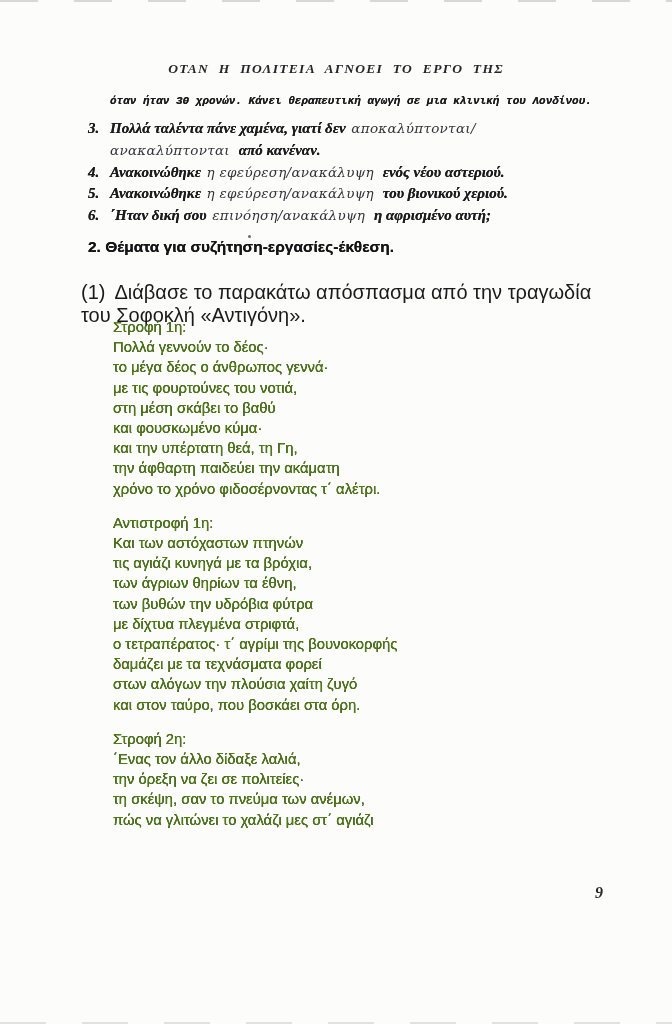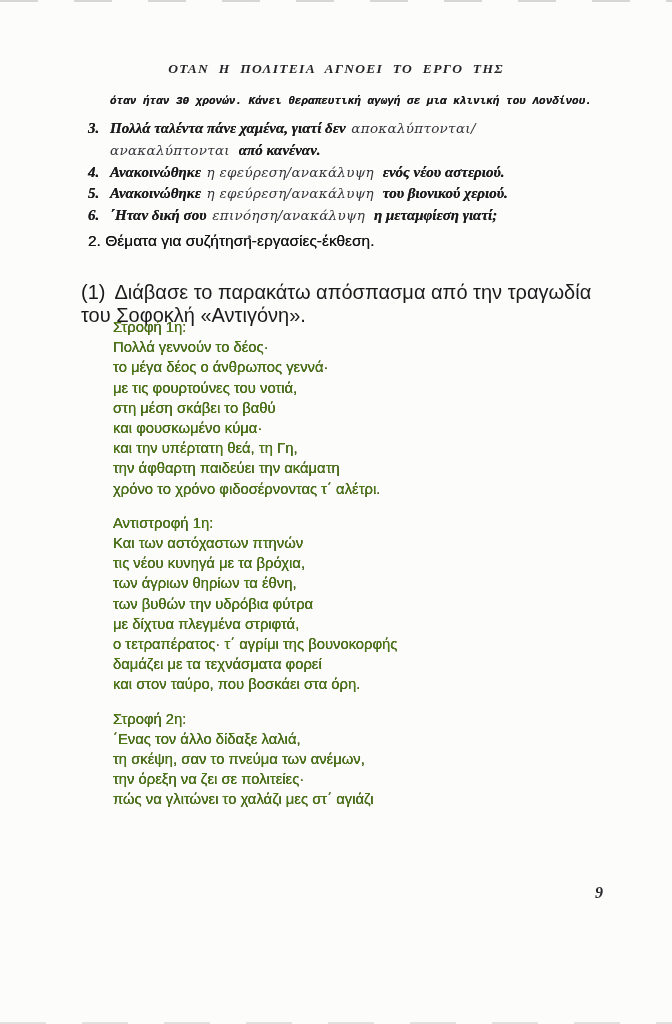--- a/index.html
+++ b/index.html
@@ -37,22 +37,22 @@
     font-size:13.5px; letter-spacing:.3px; color:#33333a;
     margin:0 5px 0 2px; text-shadow:none;
   }
 
   .stray-dot {
     position:absolute; left:248px; top:235px; width:3px; height:3px;
     border-radius:50%; background:#44444a; opacity:.8;
   }
 
   .section-heading {
-    position:absolute; left:88px; top:232px;
-    font-weight:400; font-size:15.5px; color:#151517; text-shadow:0 0 .3px #151517;
+    position:absolute; left:88px; top:238px;
+    font-weight:700; font-size:15.5px; color:#151517; text-shadow:0 0 .3px #151517;
   }
 
   .task-line {
     position:absolute; left:81px; top:281px; width:530px;
     font-size:20px; color:#1a1a1c;
   }
   .task-num { margin-right:9px; }
 
   .poem {
     position:absolute; left:113px; top:317px;
@@ -96,21 +96,21 @@
     <li class="item">
       <span class="item-num">5.</span>
       <span class="item-pre">Ανακοινώθηκε</span>
       <span class="answer-choice">η εφεύρεση/ανακάλυψη</span>
       <span class="item-post">του βιονικού χεριού.</span>
     </li>
     <li class="item">
       <span class="item-num">6.</span>
       <span class="item-pre">΄Ηταν δική σου</span>
       <span class="answer-choice">επινόηση/ανακάλυψη</span>
-      <span class="item-post">η μεταμφίεση γιατί;</span>
+      <span class="item-post">η αφρισμένο αυτή;</span>
     </li>
   </ol>
 
   <div class="stray-dot"></div>
 
   <div class="section-heading">2. Θέματα για συζήτηση-εργασίες-έκθεση.</div>
 
   <div class="task-line">
     <span class="task-num">(1)</span><span>Διάβασε το παρακάτω απόσπασμα από την τραγωδία του Σοφοκλή «Αντιγόνη».</span>
   </div>
@@ -126,35 +126,36 @@
           <div class="poem-line">και φουσκωμένο κύμα·</div>
           <div class="poem-line">και την υπέρτατη θεά, τη Γη,</div>
           <div class="poem-line">την άφθαρτη παιδεύει την ακάματη</div>
           <div class="poem-line">χρόνο το χρόνο φιδοσέρνοντας τ΄ αλέτρι.</div>
         </div>
     </div>
     <div class="stanza">
       <div class="stanza-label">Αντιστροφή 1η:</div>
       <div>
           <div class="poem-line">Και των αστόχαστων πτηνών</div>
-          <div class="poem-line">τις νέου κυνηγά με τα βρόχια,</div>
+          <div class="poem-line">τις αγιάζι κυνηγά με τα βρόχια,</div>
           <div class="poem-line">των άγριων θηρίων τα έθνη,</div>
           <div class="poem-line">των βυθών την υδρόβια φύτρα</div>
           <div class="poem-line">με δίχτυα πλεγμένα στριφτά,</div>
           <div class="poem-line">ο τετραπέρατος· τ΄ αγρίμι της βουνοκορφής</div>
           <div class="poem-line">δαμάζει με τα τεχνάσματα φορεί</div>
+          <div class="poem-line">στων αλόγων την πλούσια χαίτη ζυγό</div>
           <div class="poem-line">και στον ταύρο, που βοσκάει στα όρη.</div>
         </div>
     </div>
     <div class="stanza">
       <div class="stanza-label">Στροφή 2η:</div>
       <div>
           <div class="poem-line">΄Ενας τον άλλο δίδαξε λαλιά,</div>
+          <div class="poem-line">την όρεξη να ζει σε πολιτείες·</div>
           <div class="poem-line">τη σκέψη, σαν το πνεύμα των ανέμων,</div>
-          <div class="poem-line">την όρεξη να ζει σε πολιτείες·</div>
           <div class="poem-line">πώς να γλιτώνει το χαλάζι μες στ΄ αγιάζι</div>
         </div>
     </div>
   </div>
 
   <div class="page-number">9</div>
 
   <div class="edge bottom"></div>
 
 </div>

